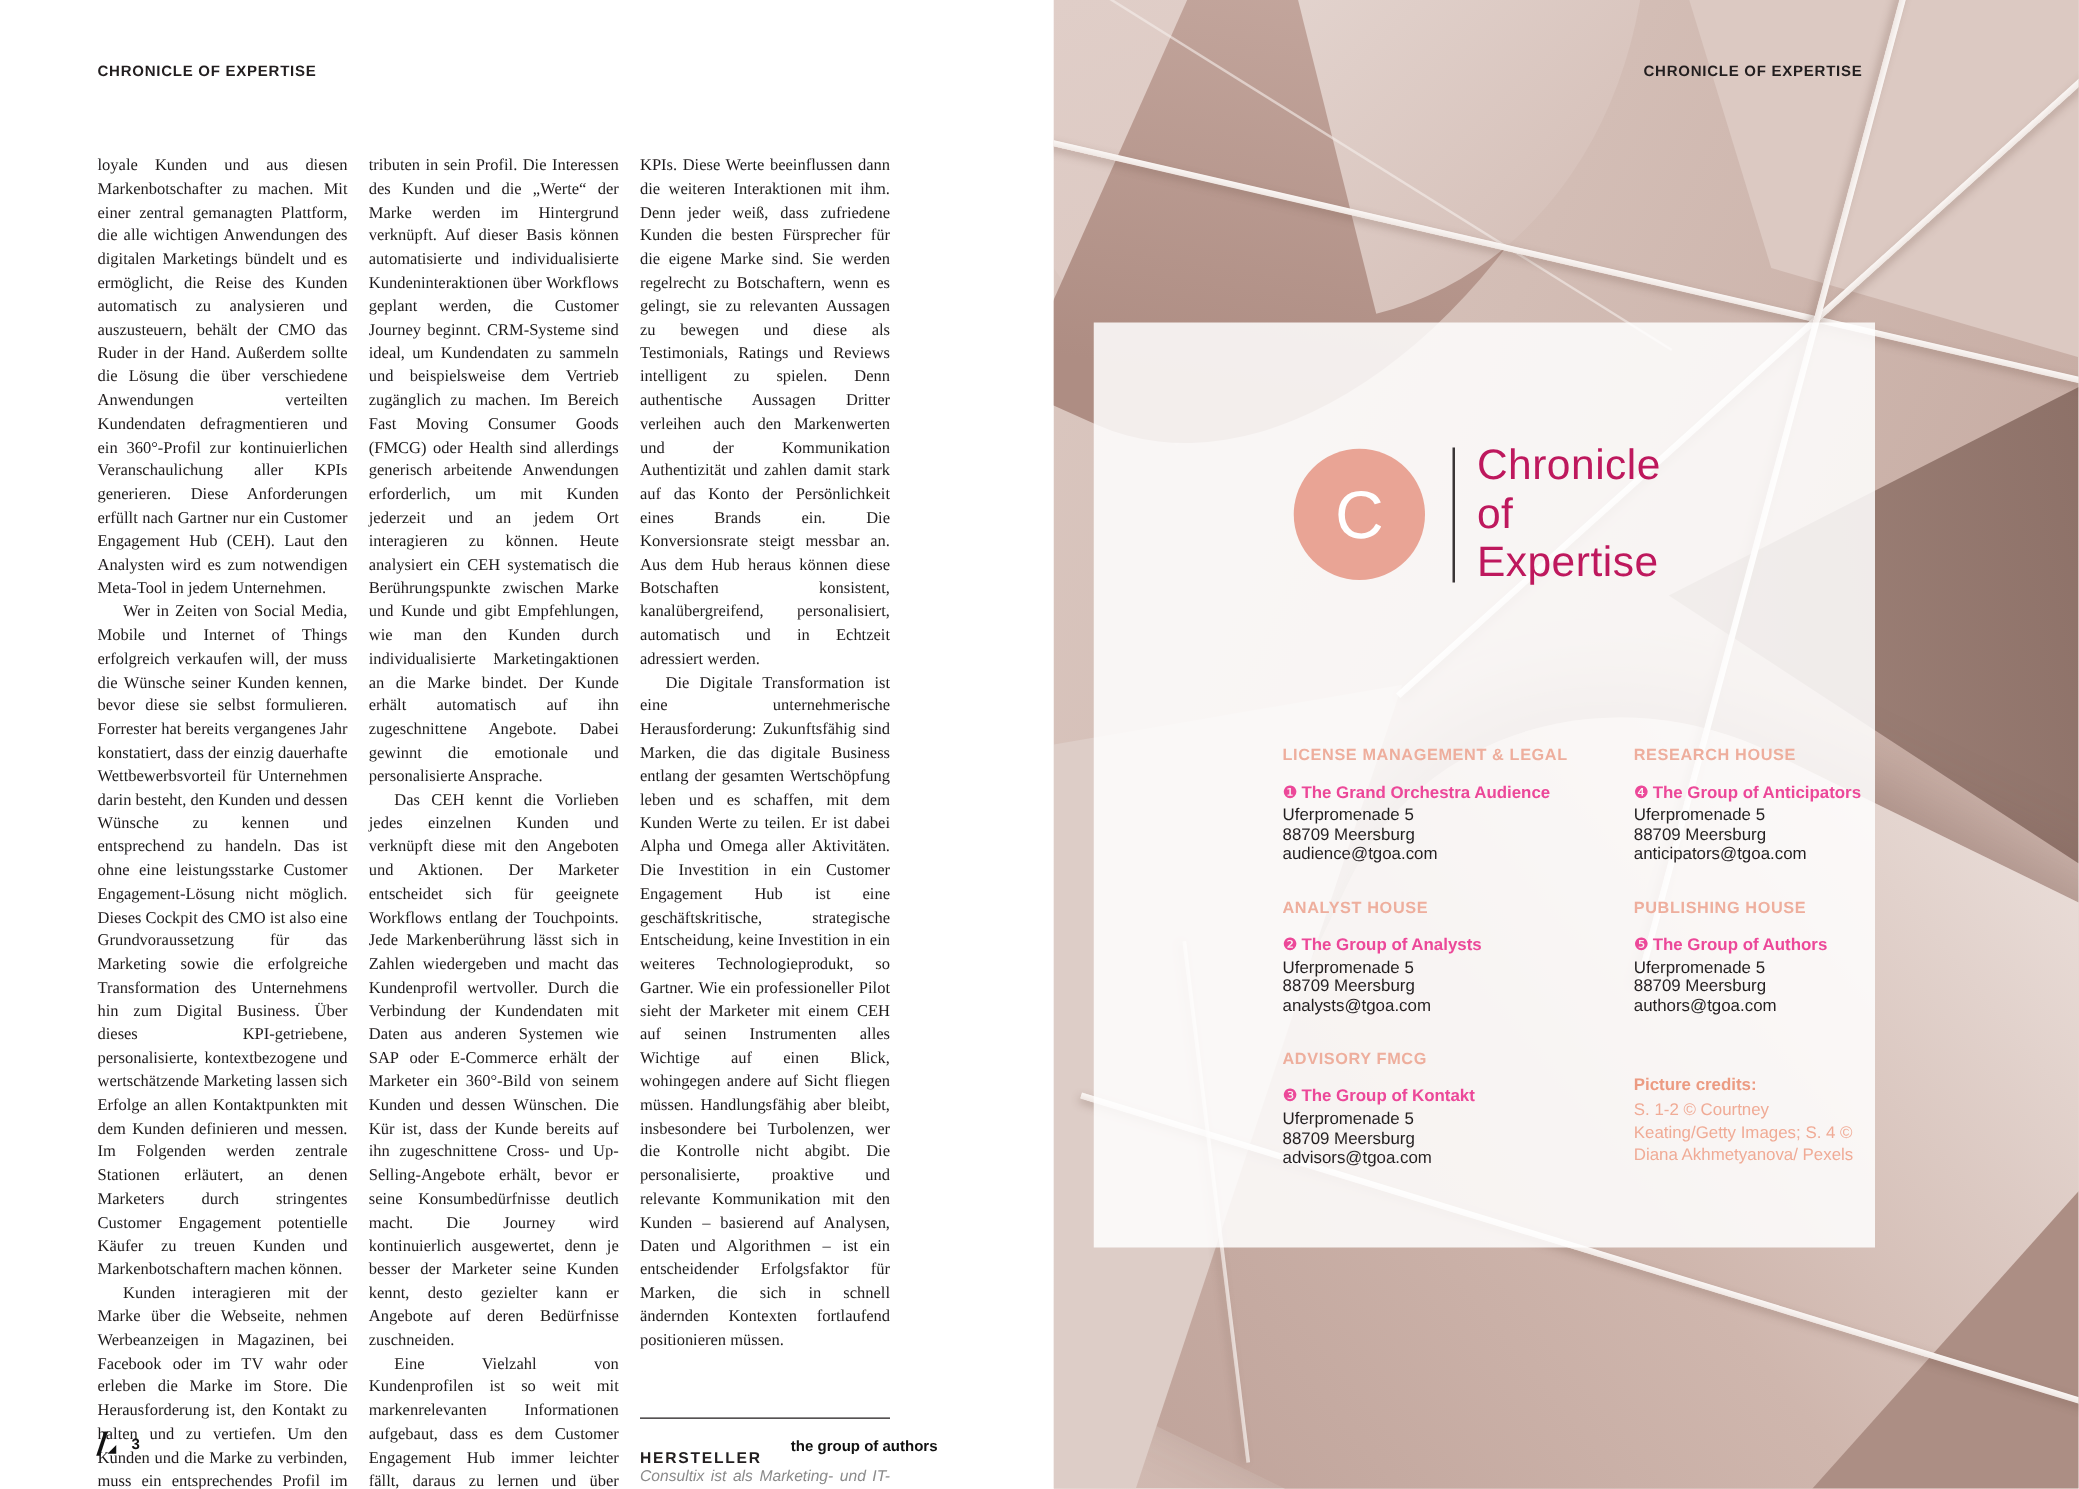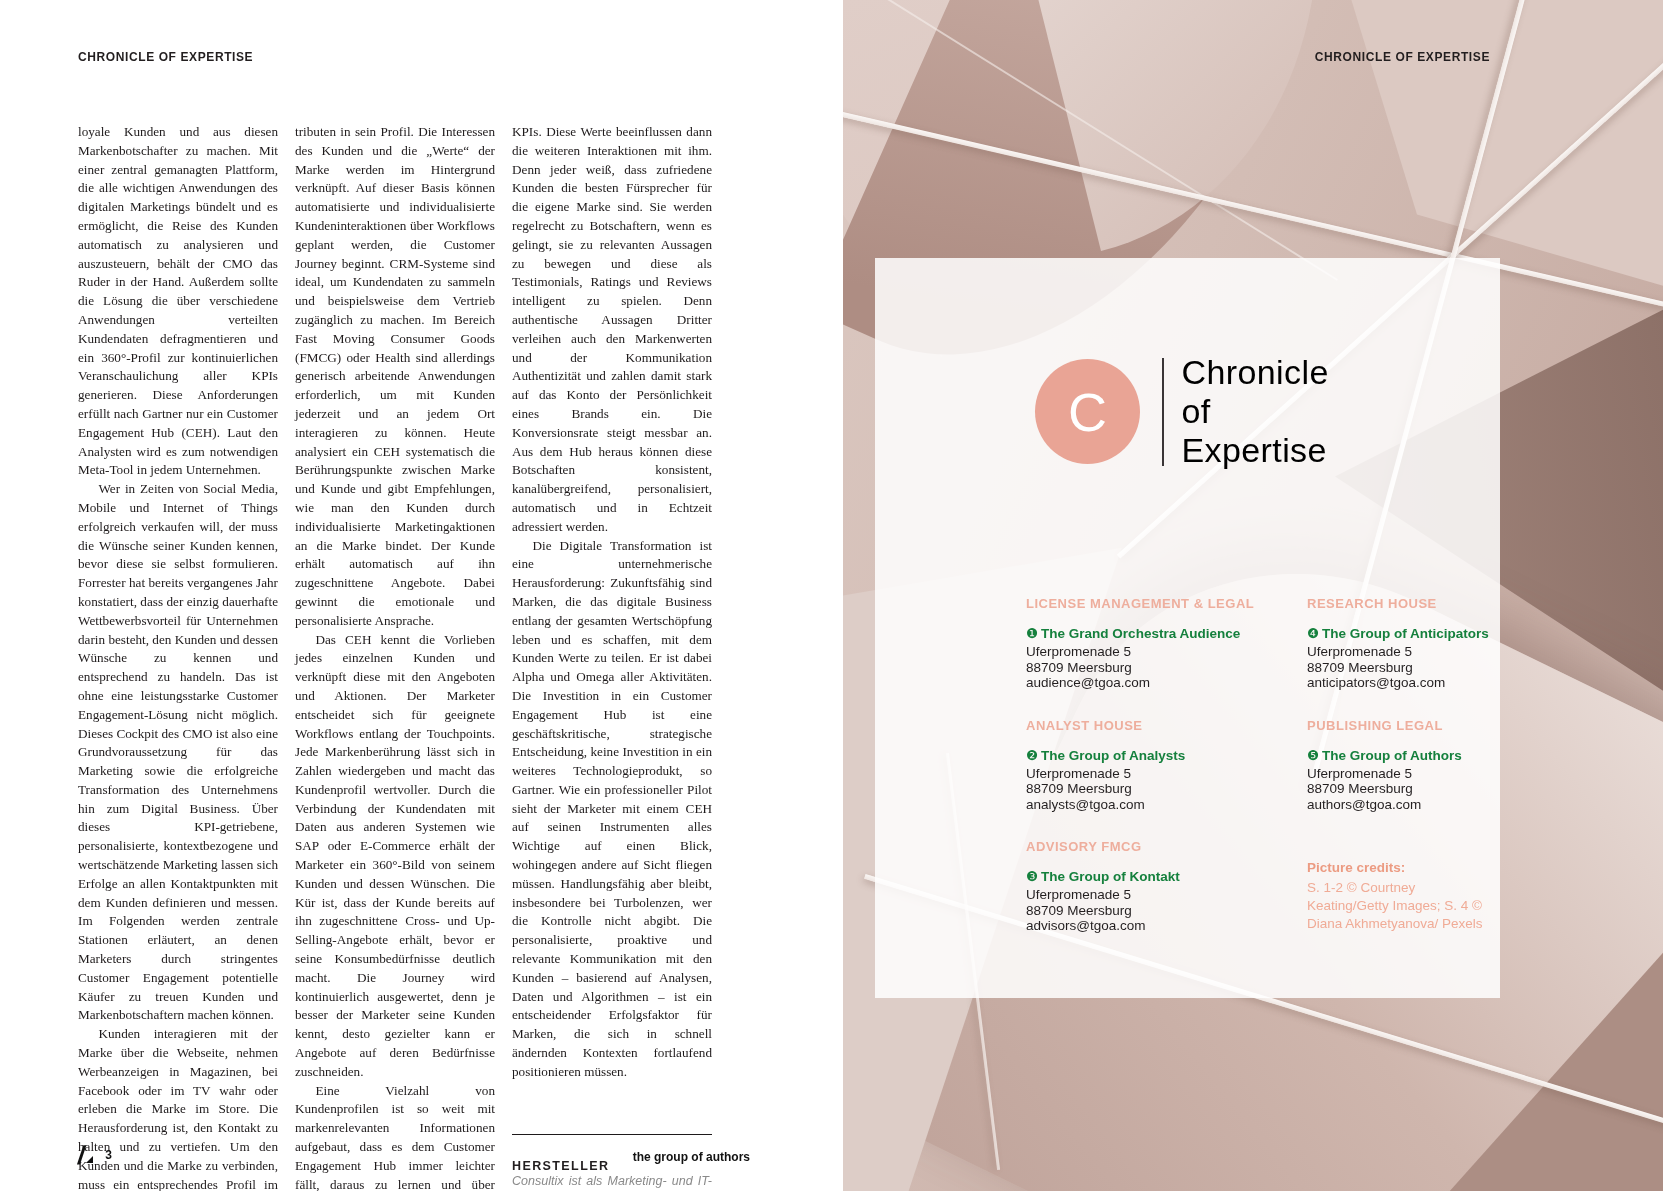--- a/index.html
+++ b/index.html
@@ -80,27 +80,27 @@
     position:absolute;left:875px;top:258px;width:625px;height:740px;
     background:rgba(255,255,255,.85);z-index:3;
   }
   .logo-row{position:absolute;left:160px;top:95px;display:flex;align-items:center;}
   .logo-circle{
     width:105px;height:105px;border-radius:50%;background:#e9a495;color:#fff;
     display:flex;align-items:center;justify-content:center;
     font:300 54px "Liberation Sans",sans-serif;flex:0 0 auto;
   }
   .logo-divider{width:1.5px;height:108px;background:#3a3536;margin:0 18px 0 22px;flex:0 0 auto;}
-  .logo-title{font:400 34px "Liberation Sans",sans-serif;line-height:39px;color:#000000;letter-spacing:.4px;}
+  .logo-title{font:400 34px "Liberation Sans",sans-serif;line-height:39px;color:#be185d;letter-spacing:.4px;}
   .contact-col{position:absolute;top:338px;}
   .contact-col.cleft{left:151px;width:245px;}
   .contact-col.cright{left:432px;width:182px;}
   .section{margin-bottom:27px;}
   .sec-title{font:bold 13px "Liberation Sans",sans-serif;color:#eeae9d;letter-spacing:.5px;margin-bottom:15px;}
-  .entry-name{font:bold 13.5px "Liberation Sans",sans-serif;color:#15803d;line-height:16px;margin-bottom:2px;}
+  .entry-name{font:bold 13.5px "Liberation Sans",sans-serif;color:#ec4899;line-height:16px;margin-bottom:2px;}
   .entry-name .marker{font-weight:normal;margin-right:3px;}
   .entry-line{font:13.5px "Liberation Sans",sans-serif;color:#231f20;line-height:15.5px;}
   .credits{margin-top:48px;}
   .credits-title{font:bold 13.5px "Liberation Sans",sans-serif;color:#ec9b82;margin-bottom:4px;}
   .credits-body{font:13.5px "Liberation Sans",sans-serif;color:#f0ab96;line-height:18px;}
 </style>
 </head>
 <body>
 
 <div class="mag-header left">CHRONICLE OF EXPERTISE</div>
@@ -193,21 +193,21 @@
 
   <div class="contact-col cright">
     <div class="section">
       <div class="sec-title">RESEARCH HOUSE</div>
       <div class="entry-name"><span class="marker">❹</span><span>The Group of Anticipators</span></div>
       <div class="entry-line">Uferpromenade 5</div>
       <div class="entry-line">88709 Meersburg</div>
       <div class="entry-line">anticipators@tgoa.com</div>
     </div>
     <div class="section">
-      <div class="sec-title">PUBLISHING LEGAL</div>
+      <div class="sec-title">PUBLISHING HOUSE</div>
       <div class="entry-name"><span class="marker">❺</span><span>The Group of Authors</span></div>
       <div class="entry-line">Uferpromenade 5</div>
       <div class="entry-line">88709 Meersburg</div>
       <div class="entry-line">authors@tgoa.com</div>
     </div>
     <div class="credits">
       <div class="credits-title">Picture credits:</div>
       <div class="credits-body">S. 1-2 © Courtney Keating/Getty Images; S. 4 © Diana Akhmetyanova/ Pexels</div>
     </div>
   </div>

